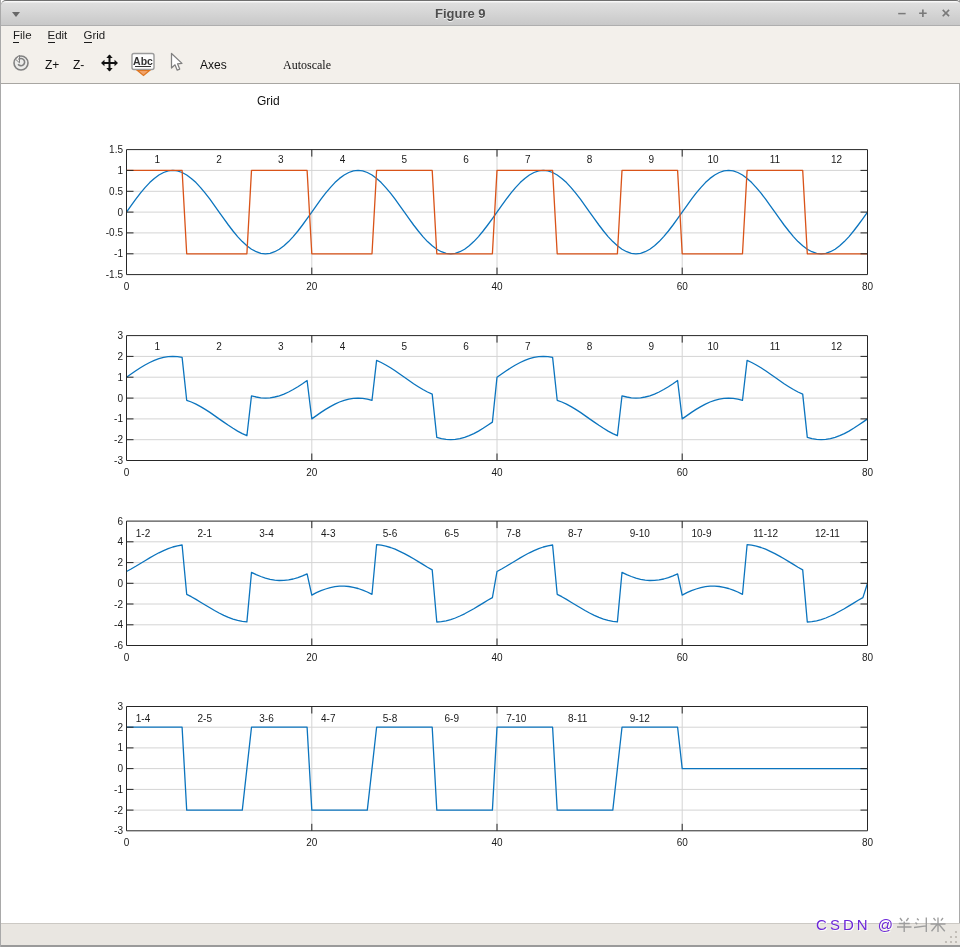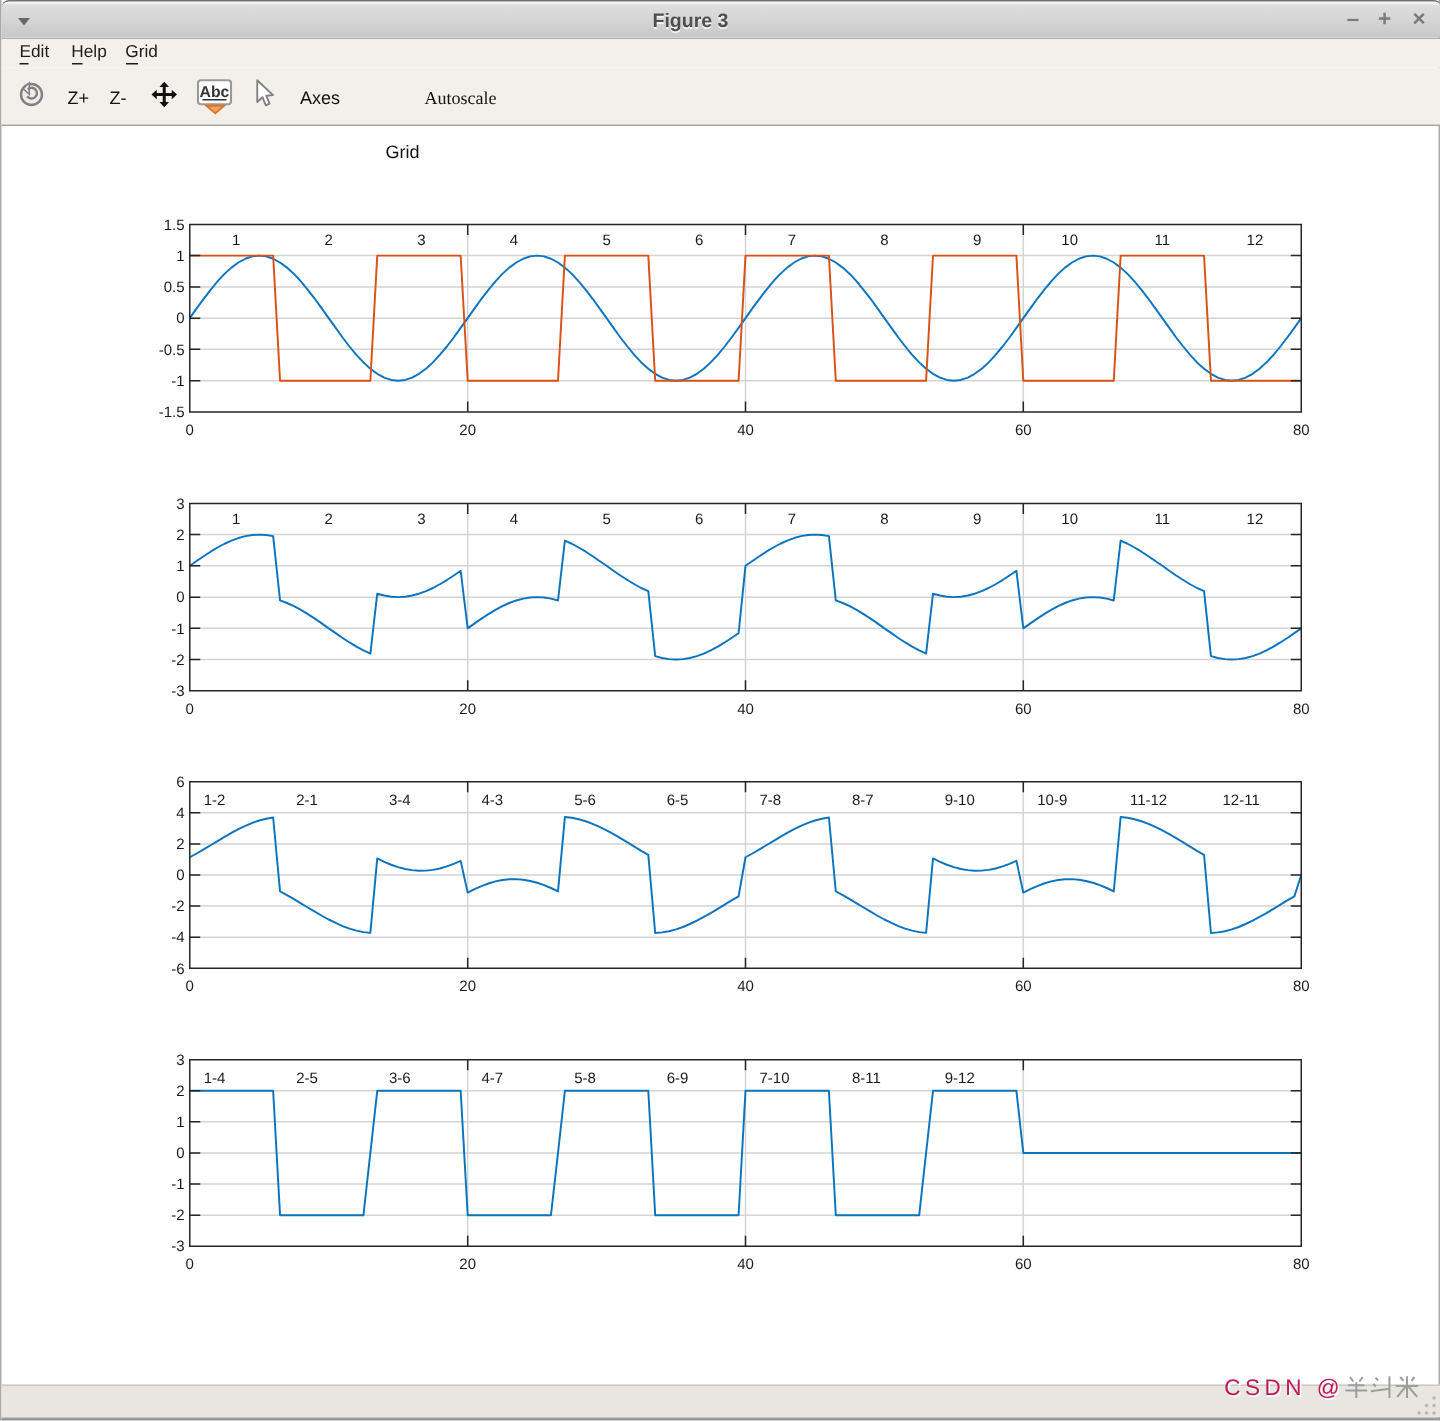--- a/index.html
+++ b/index.html
@@ -15,21 +15,21 @@
 .wbtn{position:absolute;top:0px;height:26px;line-height:23px;color:#7a7a7a;font-size:15px;text-align:center;width:20px;}
 #menubar{position:absolute;left:0;top:26px;width:960px;height:19px;background:#f3f0eb;}
 .mi{position:absolute;top:3px;font-size:11.5px;color:#1c1c1c;}
 .ul{position:absolute;height:1px;background:#1c1c1c;top:15.5px;}
 #toolbar{position:absolute;left:0;top:45px;width:960px;height:38px;background:#f3f0eb;
 border-bottom:1px solid #a8a6a2;box-sizing:content-box;}
 .ti{position:absolute;font-size:12px;color:#111;top:13px;}
 #statusbar{position:absolute;left:0;top:923px;width:960px;height:22px;background:#e9e6e1;
 border-top:1px solid #ccc9c4;box-sizing:border-box;}
 #winbottom{position:absolute;left:0;top:945px;width:960px;height:2px;background:#9a9a9a;}
-#wm{position:absolute;top:916px;right:13px;color:#be185d;font-size:15px;letter-spacing:3px;
+#wm{position:absolute;top:916px;right:13px;color:#6d28d9;font-size:15px;letter-spacing:3px;
 text-shadow:1px 1px 0 rgba(255,255,255,.9);}
 </style></head><body>
 <div id="win">
 <svg width="960" height="947" viewBox="0 0 960 947" style="position:absolute;left:0;top:0" font-family="Liberation Sans, sans-serif">
 <path d="M310.8 149.6 V274.6 M496.0 149.6 V274.6 M681.2 149.6 V274.6 M125.5 170.4 H866.5 M125.5 191.3 H866.5 M125.5 212.1 H866.5 M125.5 232.9 H866.5 M125.5 253.8 H866.5" stroke="#d4d4d4" stroke-width="1" fill="none"></path>
 <path d="M310.8 335.6 V460.5 M496.0 335.6 V460.5 M681.2 335.6 V460.5 M125.5 356.4 H866.5 M125.5 377.2 H866.5 M125.5 398.1 H866.5 M125.5 418.9 H866.5 M125.5 439.7 H866.5" stroke="#d4d4d4" stroke-width="1" fill="none"></path>
 <path d="M310.8 521.1 V645.5 M496.0 521.1 V645.5 M681.2 521.1 V645.5 M125.5 541.8 H866.5 M125.5 562.6 H866.5 M125.5 583.3 H866.5 M125.5 604.0 H866.5 M125.5 624.8 H866.5" stroke="#d4d4d4" stroke-width="1" fill="none"></path>
 <path d="M310.8 706.5 V830.8 M496.0 706.5 V830.8 M681.2 706.5 V830.8 M125.5 727.2 H866.5 M125.5 747.9 H866.5 M125.5 768.6 H866.5 M125.5 789.4 H866.5 M125.5 810.1 H866.5" stroke="#d4d4d4" stroke-width="1" fill="none"></path>
 <path d="M125.5,212.1 L130.1,205.6 L134.8,199.2 L139.4,193.2 L144.0,187.6 L148.7,182.6 L153.3,178.4 L157.9,175.0 L162.6,172.5 L167.2,170.9 L171.8,170.4 L176.4,170.9 L181.1,172.5 L185.7,175.0 L190.3,178.4 L195.0,182.6 L199.6,187.6 L204.2,193.2 L208.9,199.2 L213.5,205.6 L218.1,212.1 L222.8,218.6 L227.4,225.0 L232.0,231.0 L236.6,236.6 L241.3,241.6 L245.9,245.8 L250.5,249.2 L255.2,251.7 L259.8,253.3 L264.4,253.8 L269.1,253.3 L273.7,251.7 L278.3,249.2 L283.0,245.8 L287.6,241.6 L292.2,236.6 L296.9,231.0 L301.5,225.0 L306.1,218.6 L310.8,212.1 L315.4,205.6 L320.0,199.2 L324.6,193.2 L329.3,187.6 L333.9,182.6 L338.5,178.4 L343.2,175.0 L347.8,172.5 L352.4,170.9 L357.1,170.4 L361.7,170.9 L366.3,172.5 L371.0,175.0 L375.6,178.4 L380.2,182.6 L384.8,187.6 L389.5,193.2 L394.1,199.2 L398.7,205.6 L403.4,212.1 L408.0,218.6 L412.6,225.0 L417.3,231.0 L421.9,236.6 L426.5,241.6 L431.2,245.8 L435.8,249.2 L440.4,251.7 L445.1,253.3 L449.7,253.8 L454.3,253.3 L458.9,251.7 L463.6,249.2 L468.2,245.8 L472.8,241.6 L477.5,236.6 L482.1,231.0 L486.7,225.0 L491.4,218.6 L496.0,212.1 L500.6,205.6 L505.3,199.2 L509.9,193.2 L514.5,187.6 L519.2,182.6 L523.8,178.4 L528.4,175.0 L533.0,172.5 L537.7,170.9 L542.3,170.4 L546.9,170.9 L551.6,172.5 L556.2,175.0 L560.8,178.4 L565.5,182.6 L570.1,187.6 L574.7,193.2 L579.4,199.2 L584.0,205.6 L588.6,212.1 L593.3,218.6 L597.9,225.0 L602.5,231.0 L607.1,236.6 L611.8,241.6 L616.4,245.8 L621.0,249.2 L625.7,251.7 L630.3,253.3 L634.9,253.8 L639.6,253.3 L644.2,251.7 L648.8,249.2 L653.5,245.8 L658.1,241.6 L662.7,236.6 L667.4,231.0 L672.0,225.0 L676.6,218.6 L681.2,212.1 L685.9,205.6 L690.5,199.2 L695.1,193.2 L699.8,187.6 L704.4,182.6 L709.0,178.4 L713.7,175.0 L718.3,172.5 L722.9,170.9 L727.6,170.4 L732.2,170.9 L736.8,172.5 L741.5,175.0 L746.1,178.4 L750.7,182.6 L755.3,187.6 L760.0,193.2 L764.6,199.2 L769.2,205.6 L773.9,212.1 L778.5,218.6 L783.1,225.0 L787.8,231.0 L792.4,236.6 L797.0,241.6 L801.7,245.8 L806.3,249.2 L810.9,251.7 L815.6,253.3 L820.2,253.8 L824.8,253.3 L829.4,251.7 L834.1,249.2 L838.7,245.8 L843.3,241.6 L848.0,236.6 L852.6,231.0 L857.2,225.0 L861.9,218.6 L866.5,212.1" stroke="#0b74be" stroke-width="1.3" fill="none" stroke-linejoin="round"></path>
 <path d="M125.5,170.4 L130.1,170.4 L134.8,170.4 L139.4,170.4 L144.0,170.4 L148.7,170.4 L153.3,170.4 L157.9,170.4 L162.6,170.4 L167.2,170.4 L171.8,170.4 L176.4,170.4 L181.1,170.4 L185.7,253.8 L190.3,253.8 L195.0,253.8 L199.6,253.8 L204.2,253.8 L208.9,253.8 L213.5,253.8 L218.1,253.8 L222.8,253.8 L227.4,253.8 L232.0,253.8 L236.6,253.8 L241.3,253.8 L245.9,253.8 L250.5,170.4 L255.2,170.4 L259.8,170.4 L264.4,170.4 L269.1,170.4 L273.7,170.4 L278.3,170.4 L283.0,170.4 L287.6,170.4 L292.2,170.4 L296.9,170.4 L301.5,170.4 L306.1,170.4 L310.8,253.8 L315.4,253.8 L320.0,253.8 L324.6,253.8 L329.3,253.8 L333.9,253.8 L338.5,253.8 L343.2,253.8 L347.8,253.8 L352.4,253.8 L357.1,253.8 L361.7,253.8 L366.3,253.8 L371.0,253.8 L375.6,170.4 L380.2,170.4 L384.8,170.4 L389.5,170.4 L394.1,170.4 L398.7,170.4 L403.4,170.4 L408.0,170.4 L412.6,170.4 L417.3,170.4 L421.9,170.4 L426.5,170.4 L431.2,170.4 L435.8,253.8 L440.4,253.8 L445.1,253.8 L449.7,253.8 L454.3,253.8 L458.9,253.8 L463.6,253.8 L468.2,253.8 L472.8,253.8 L477.5,253.8 L482.1,253.8 L486.7,253.8 L491.4,253.8 L496.0,170.4 L500.6,170.4 L505.3,170.4 L509.9,170.4 L514.5,170.4 L519.2,170.4 L523.8,170.4 L528.4,170.4 L533.0,170.4 L537.7,170.4 L542.3,170.4 L546.9,170.4 L551.6,170.4 L556.2,253.8 L560.8,253.8 L565.5,253.8 L570.1,253.8 L574.7,253.8 L579.4,253.8 L584.0,253.8 L588.6,253.8 L593.3,253.8 L597.9,253.8 L602.5,253.8 L607.1,253.8 L611.8,253.8 L616.4,253.8 L621.0,170.4 L625.7,170.4 L630.3,170.4 L634.9,170.4 L639.6,170.4 L644.2,170.4 L648.8,170.4 L653.5,170.4 L658.1,170.4 L662.7,170.4 L667.4,170.4 L672.0,170.4 L676.6,170.4 L681.2,253.8 L685.9,253.8 L690.5,253.8 L695.1,253.8 L699.8,253.8 L704.4,253.8 L709.0,253.8 L713.7,253.8 L718.3,253.8 L722.9,253.8 L727.6,253.8 L732.2,253.8 L736.8,253.8 L741.5,253.8 L746.1,170.4 L750.7,170.4 L755.3,170.4 L760.0,170.4 L764.6,170.4 L769.2,170.4 L773.9,170.4 L778.5,170.4 L783.1,170.4 L787.8,170.4 L792.4,170.4 L797.0,170.4 L801.7,170.4 L806.3,253.8 L810.9,253.8 L815.6,253.8 L820.2,253.8 L824.8,253.8 L829.4,253.8 L834.1,253.8 L838.7,253.8 L843.3,253.8 L848.0,253.8 L852.6,253.8 L857.2,253.8 L861.9,253.8 L866.5,253.8" stroke="#d95319" stroke-width="1.3" fill="none" stroke-linejoin="round"></path>
@@ -129,29 +129,29 @@
 <text x="258.3" y="721.9" font-size="10" fill="#1a1a1a">3-6</text>
 <text x="320.0" y="721.9" font-size="10" fill="#1a1a1a">4-7</text>
 <text x="381.8" y="721.9" font-size="10" fill="#1a1a1a">5-8</text>
 <text x="443.5" y="721.9" font-size="10" fill="#1a1a1a">6-9</text>
 <text x="505.3" y="721.9" font-size="10" fill="#1a1a1a">7-10</text>
 <text x="567.0" y="721.9" font-size="10" fill="#1a1a1a">8-11</text>
 <text x="628.8" y="721.9" font-size="10" fill="#1a1a1a">9-12</text>
 </svg>
 <div id="titlebar">
  <div id="wmenu"></div>
- <div id="wtitle">Figure 3</div>
+ <div id="wtitle">Figure 9</div>
  <div class="wbtn" style="left:891px;font-weight:bold;">–</div>
  <div class="wbtn" style="left:912px;font-weight:bold;">+</div>
  <div class="wbtn" style="left:935px;font-weight:bold;">×</div>
 </div>
 <div id="menubar">
- <span class="mi" style="left:12px;">Edit</span>
+ <span class="mi" style="left:12px;">File</span>
       <span class="ul" style="left:12px;width:6px;"></span>
- <span class="mi" style="left:46.5px;">Help</span>
+ <span class="mi" style="left:46.5px;">Edit</span>
       <span class="ul" style="left:46.5px;width:7px;"></span>
  <span class="mi" style="left:82.5px;">Grid</span>
       <span class="ul" style="left:82.5px;width:8px;"></span>
 </div>
 <div id="toolbar">
 
 <svg width="960" height="38" viewBox="0 0 960 38" style="position:absolute;left:0;top:0">
 
 <g transform="translate(20,18)">
 <circle cx="0" cy="0" r="7.0" fill="#ececea" stroke="#818181" stroke-width="1.6"></circle>

